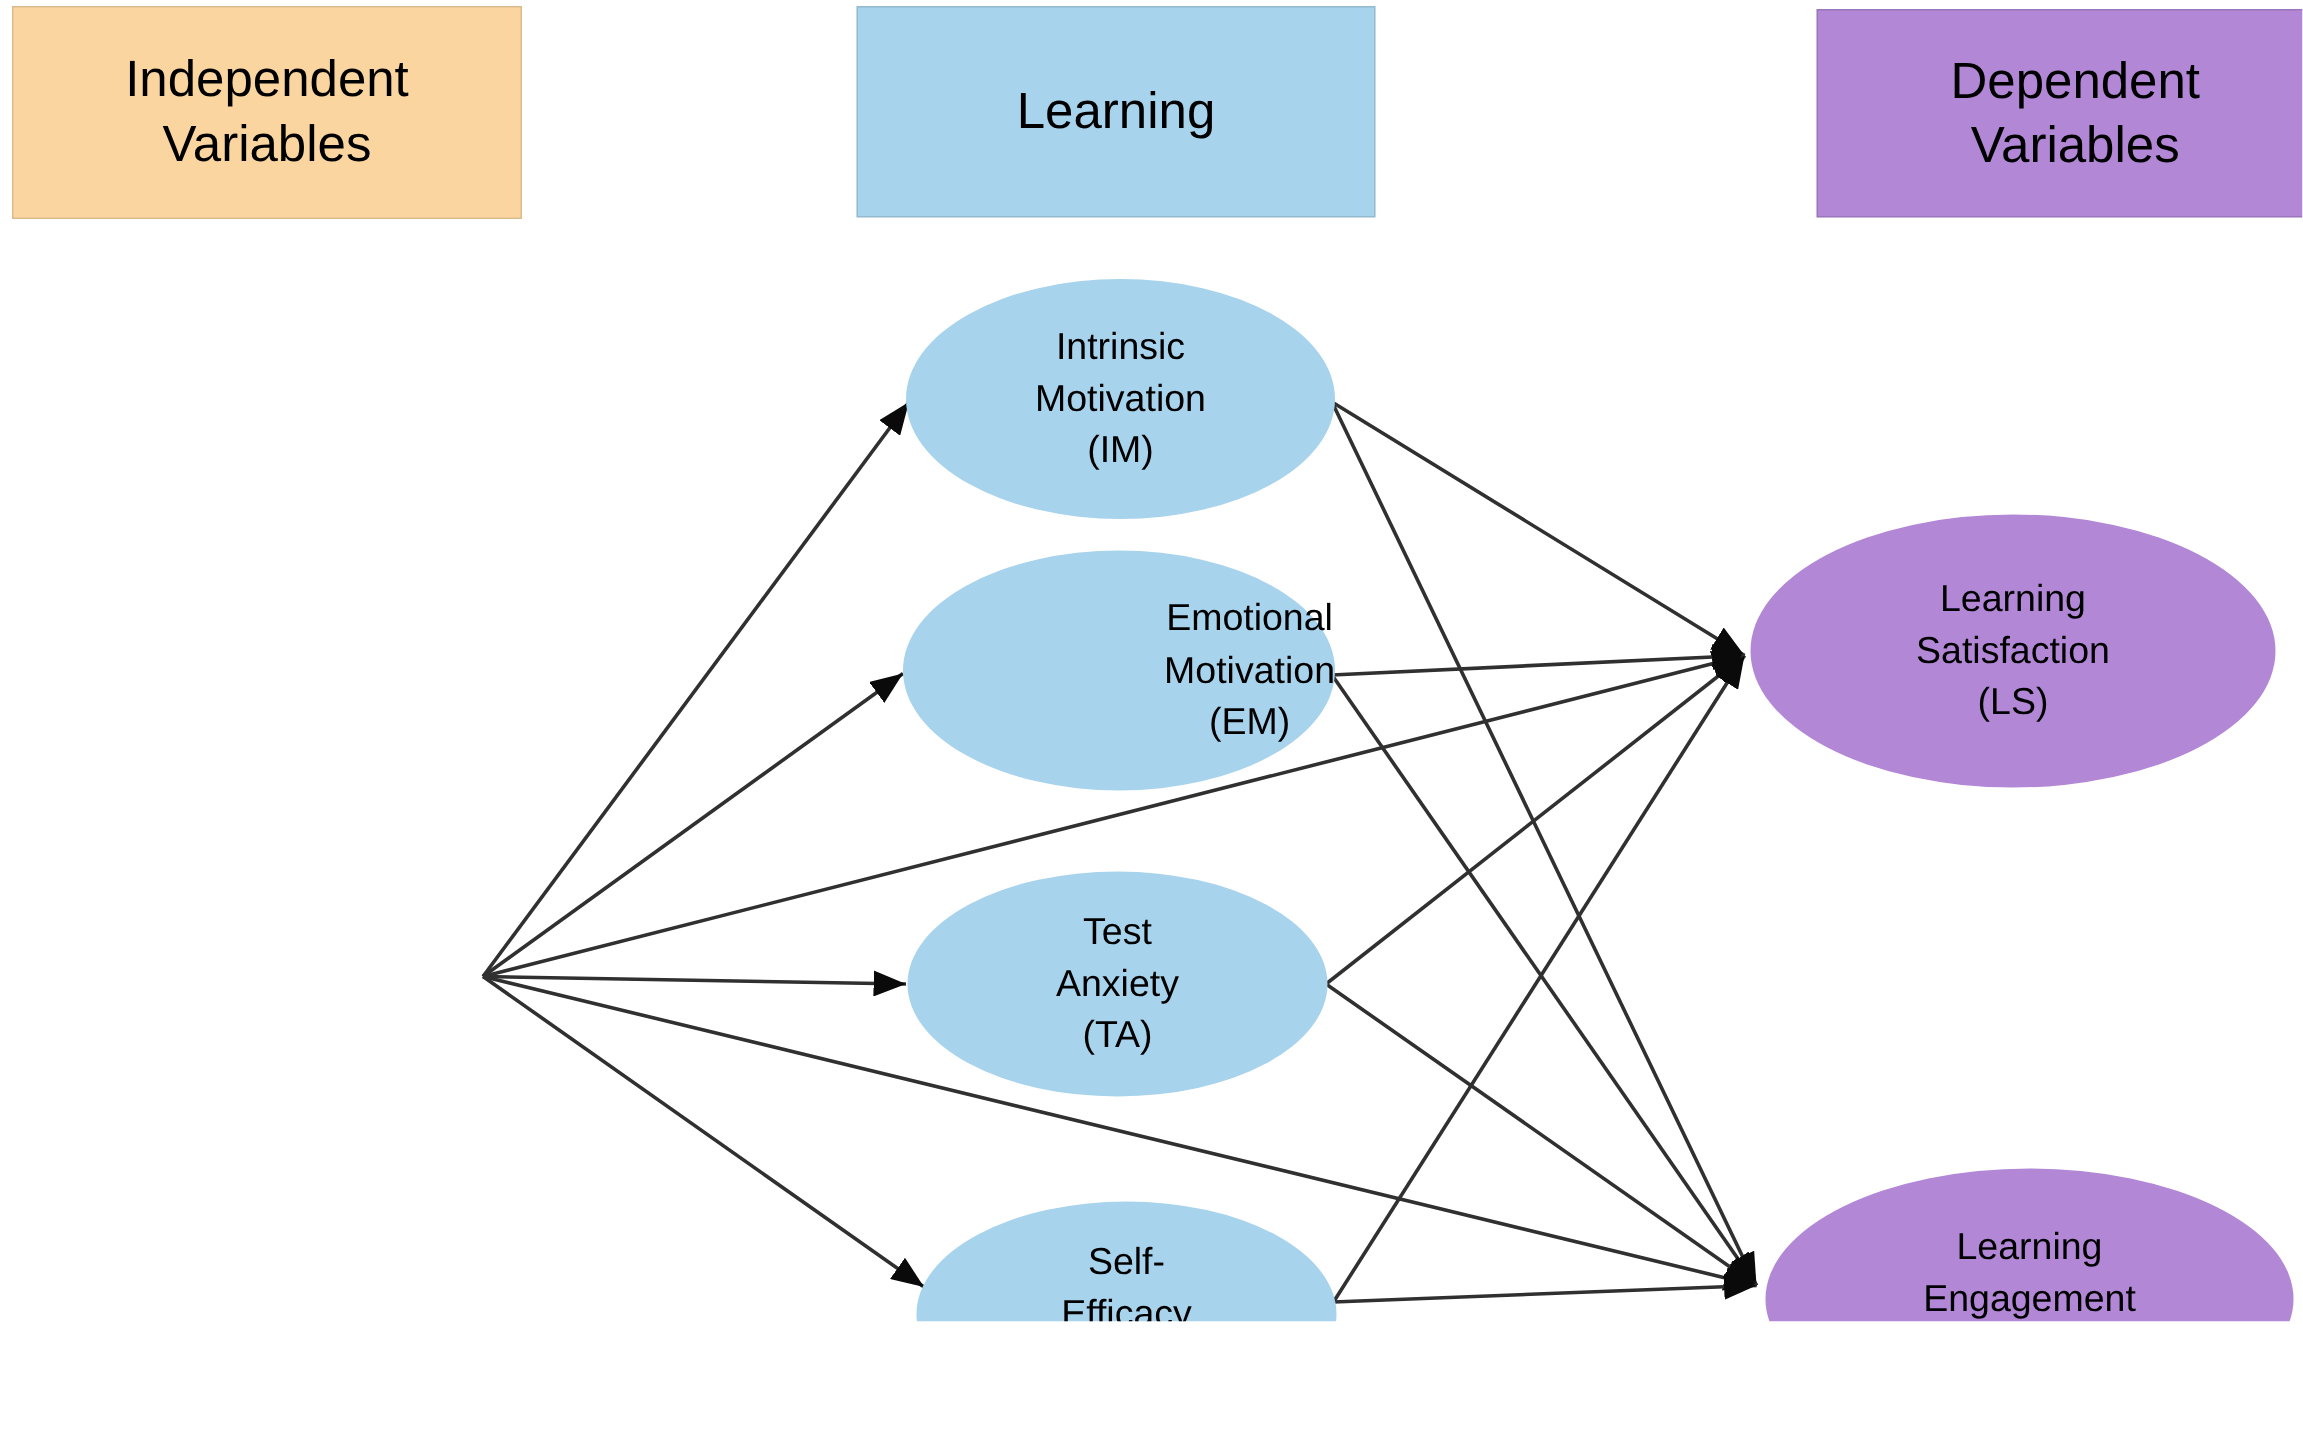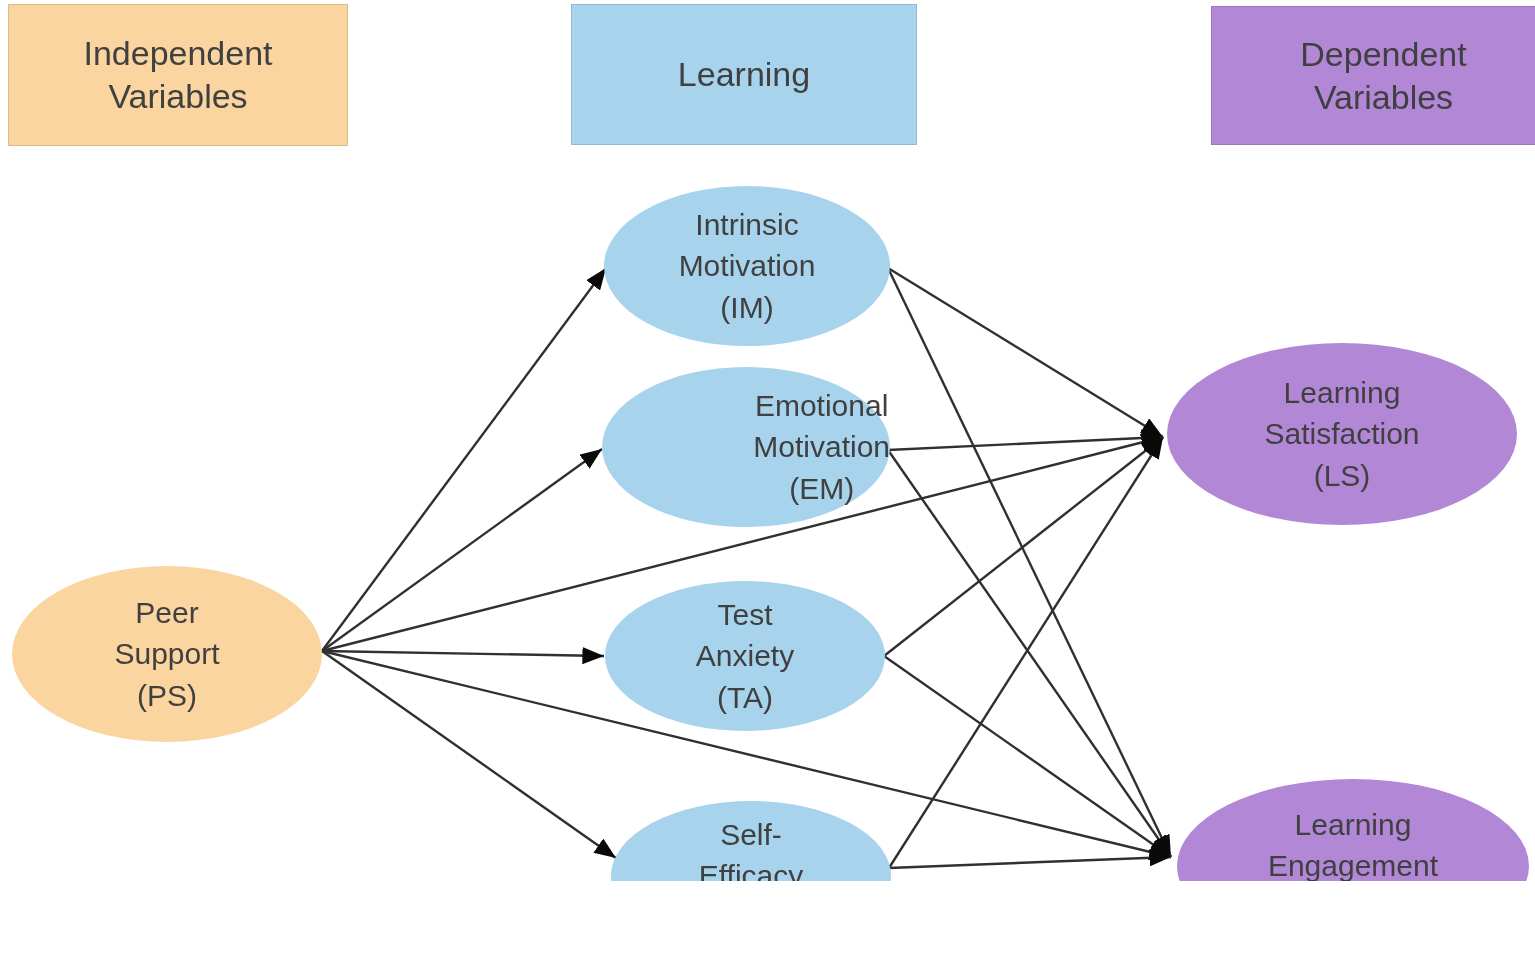--- a/index.html
+++ b/index.html
@@ -2,21 +2,21 @@
 <html><head>
 <meta charset="utf-8">
 <style>
   html, body { margin: 0; padding: 0; background: #ffffff; }
   #canvas {
     position: relative;
     width: 1535px;
     height: 881px;
     background: #ffffff;
     font-family: "Liberation Sans", sans-serif;
-    color: #404040;
+    color: #000000;
     overflow: hidden;
   }
   #edges {
     position: absolute;
     left: 0; top: 0;
     width: 1535px; height: 959px;
   }
   .col-header {
     position: absolute;
     display: flex;
@@ -29,21 +29,21 @@
     border: 1px solid rgba(0,0,0,0.12);
     box-sizing: border-box;
   }
   .node {
     position: absolute;
     border-radius: 50%;
     display: flex;
     align-items: center;
     justify-content: center;
     text-align: center;
-    font-size: 30px;
+    font-size: 25px;
     line-height: 1.38;
     white-space: pre-line;
   }
 </style>
 </head>
 <body>
 
 <div id="canvas">
 
   <svg id="edges" viewBox="0 0 1535 959" xmlns="http://www.w3.org/2000/svg">
@@ -75,25 +75,20 @@
 Variables</span>
   </div>
   <div class="col-header" style="left: 571px; top: 4px; width: 346px; height: 141px; background: rgb(167, 211, 236);">
     <span>Learning</span>
   </div>
   <div class="col-header" style="left: 1170px; top: 6px; width: 345px; height: 139px; background: rgb(178, 135, 214); margin-left: 41px;">
     <span>Dependent
 Variables</span>
   </div>
 
-  <div class="node" style="left: 12px; top: 566px; width: 310px; height: 176px; background: rgb(250, 213, 160);">
-    <span>Peer
-Support
-(PS)</span>
-  </div>
   <div class="node" style="left: 604px; top: 186px; width: 286px; height: 160px; background: rgb(167, 211, 236);">
     <span>Intrinsic
 Motivation
 (IM)</span>
   </div>
   <div class="node" style="left: 602px; top: 367px; width: 288px; height: 160px; background: rgb(167, 211, 236); justify-content: flex-end;">
     <span>Emotional
 Motivation
 (EM)</span>
   </div>

